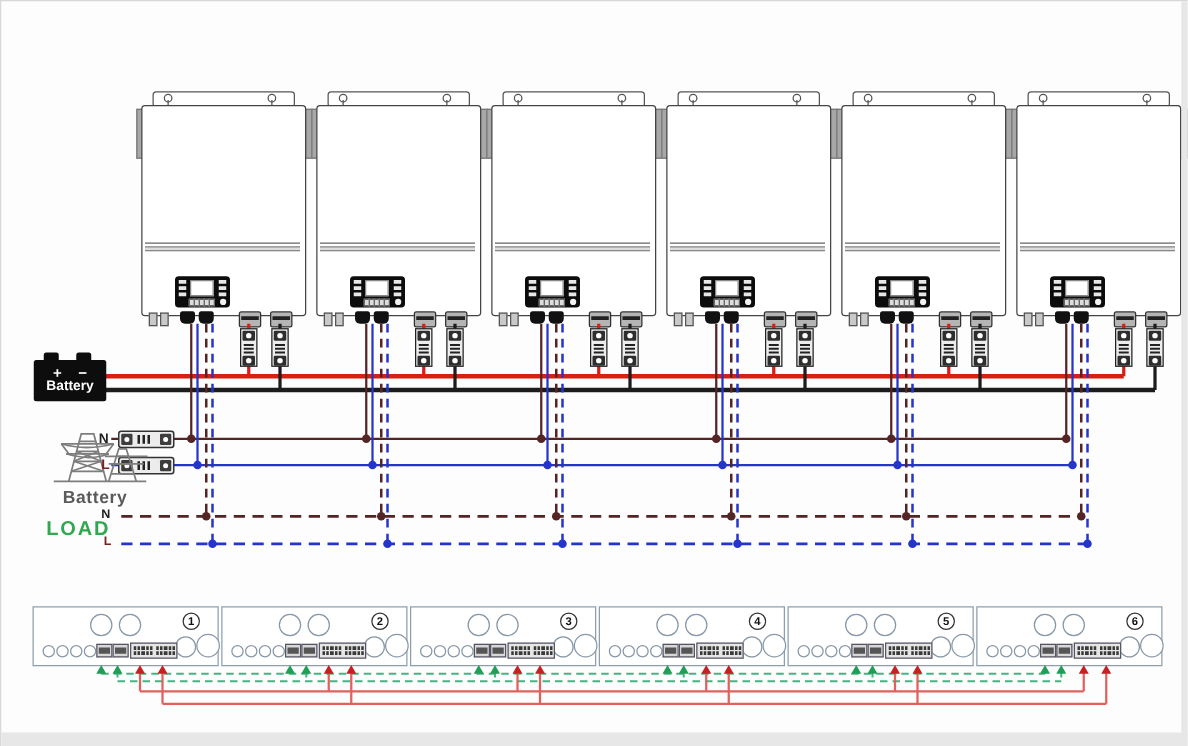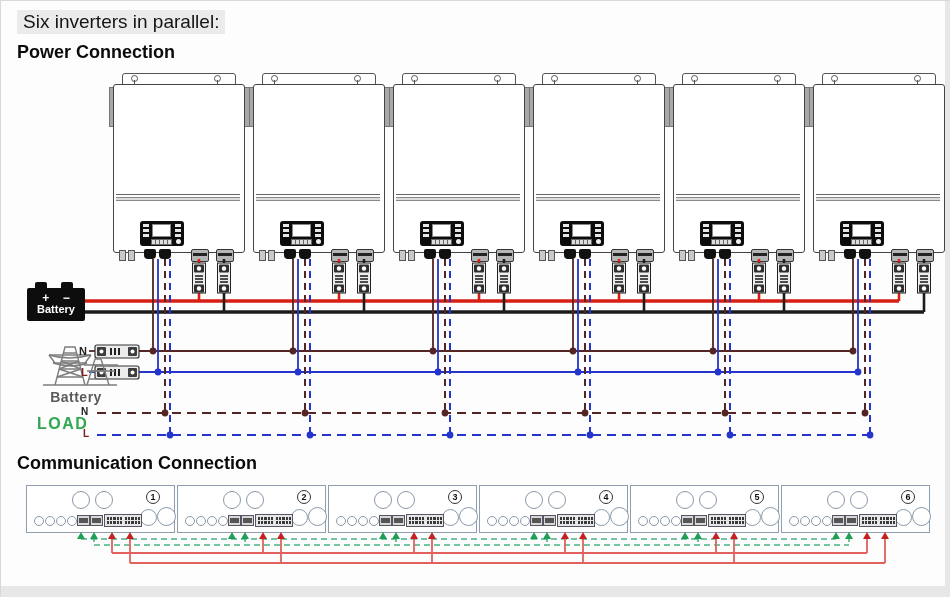--- a/index.html
+++ b/index.html
@@ -43,23 +43,20 @@
   .gconn{position:absolute;width:11px;height:9px;background:#d8d8d8;border:1px solid #556;}
   .gconn::after{content:"";position:absolute;left:1px;top:2px;right:1px;height:4.5px;background:#555;}
   .wconn{position:absolute;width:36px;height:11px;background:#e6e6e6;border:1px solid #556;}
   .pin{position:absolute;width:2.2px;height:2.6px;background:#3a3a3a;}
   .edge-strip{background:#e7e7e7;}
 </style>
 </head>
 <body>
 
 <div id="stage">
-  <div class="abs" id="page-title">Six inverters in parallel:</div>
-  <div class="abs section-heading" id="heading-power">Power Connection</div>
-  <div class="abs section-heading" id="heading-comm">Communication Connection</div>
 
   <div id="inverters">
       <div style="position:absolute;left:0;top:0;">
         <div class="inv-bracket" style="left:121px;top:72px;width:112px;"></div>
         <div class="keyhole" style="left:130px;top:74px;"></div>
         <div class="keyhole" style="left:213px;top:74px;"></div>
         <div class="inv-flange" style="left:108px;top:86px;"></div>
         <div class="inv-flange" style="left:243px;top:86px;"></div>
         <div class="inv-body" style="left:112px;top:83px;width:130px;height:167px;"></div>
         <div class="inv-seam" style="left:115px;top:193px;width:124px;"></div>

